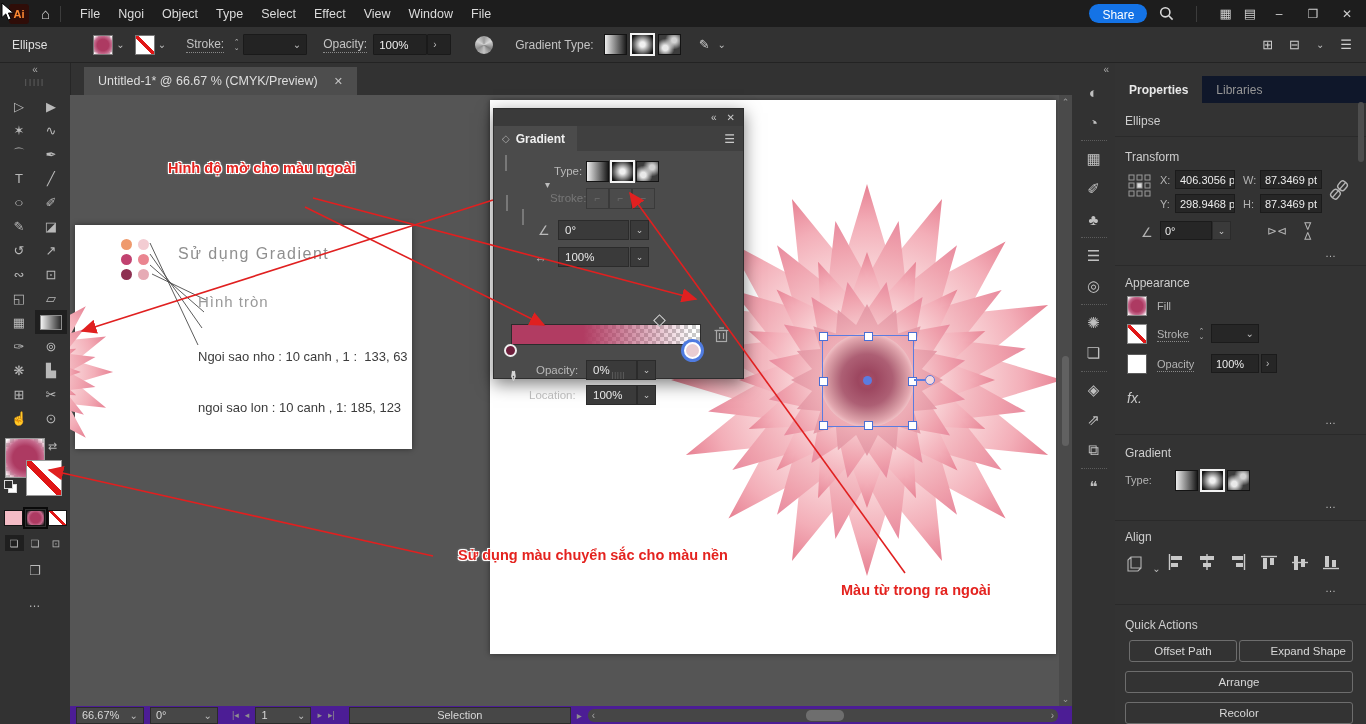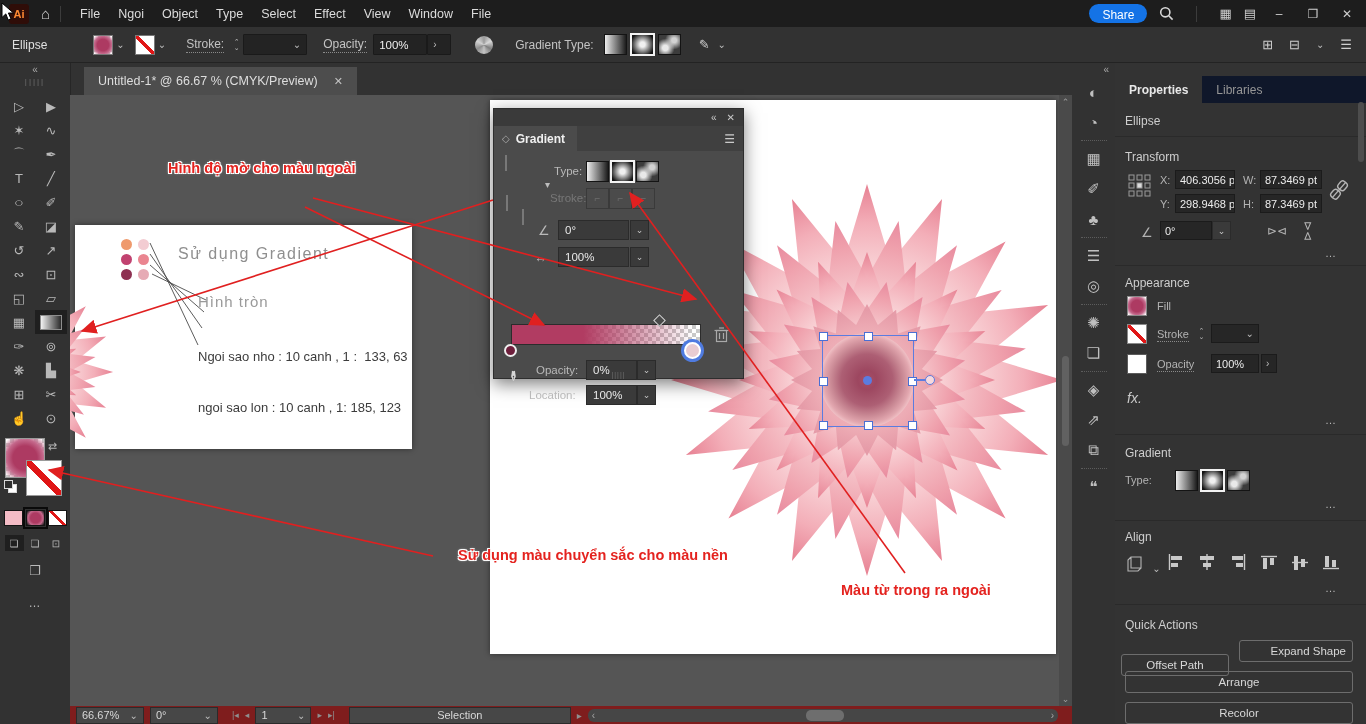--- a/index.html
+++ b/index.html
@@ -141,21 +141,21 @@
          height:19px;display:flex;align-items:center;padding:0 4px;box-sizing:border-box;
          overflow:hidden;white-space:nowrap;}
   .pellip{position:absolute;color:#b9b9b9;letter-spacing:1px;font-size:11px;}
   .qbtn{position:absolute;background:none;border:1px solid #6d6d6d;border-radius:3px;color:#d8d8d8;
         font-size:11.5px;height:22px;font-family:"Liberation Sans",sans-serif;}
   .pswatch{position:absolute;width:18px;height:18px;border:1px solid #8a8a8a;background:#fff;}
   .pscroll{position:absolute;right:2px;top:40px;width:6px;height:600px;}
   .psthumb{width:6px;height:60px;background:#4d4d4d;border-radius:3px;}
   .alico{position:absolute;top:0;}
   
-  .statusbar{left:70px;top:706px;width:1002px;height:18px;background:#7f1d1d;display:flex;
+  .statusbar{left:70px;top:706px;width:1002px;height:18px;background:#4c1d95;display:flex;
              align-items:center;gap:6px;font-size:11px;color:#d8d8d8;}
   .schip{background:#474747;border:1px solid #2b2b2b;height:15px;display:flex;align-items:center;
          padding:0 5px;gap:10px;font-size:11px;}
   .snav{color:#8f8f8f;font-size:9px;}
   .strack{flex:1;height:13px;background:#464646;border-radius:6px;position:relative;margin-right:14px;}
   .sthumb{position:absolute;left:218px;top:1px;width:38px;height:11px;background:#6e6e6e;border-radius:5px;}
   .sarr{position:absolute;top:0;color:#a5a5a5;font-size:10px;line-height:13px;}
   
   .annsvg{left:0;top:0;z-index:40;pointer-events:none;}
   .redtxt{position:absolute;z-index:41;color:#e4231f;font-weight:700;font-size:14.5px;white-space:nowrap;
@@ -613,21 +613,21 @@
       <g fill="#c9c9c9">
           <rect x="3" y="2" width="4" height="11"></rect>
           <rect x="10" y="6" width="4" height="7"></rect>
         </g>
       <line x1="1" y1="14.5" x2="17" y2="14.5" stroke="#c9c9c9" stroke-width="1.4"></line>
       </svg>
     <span class="pellip" style="left:210px;top:520px;">…</span>
     <i class="pdiv" style="top:542px;"></i>
 
     <span class="phead" style="left:10px;top:556px;">Quick Actions</span>
-    <button class="qbtn" style="left:6px;top:578px;width:108px;margin-top:14px;">Offset Path</button>
+    <button class="qbtn" style="left:14px;top:578px;width:108px;">Offset Path</button>
     <button class="qbtn" style="left:124px;top:578px;width:114px;text-align:right;">Expand Shape</button>
     <button class="qbtn" style="left:10px;top:640px;width:228px;">Recolor</button>
     <button class="qbtn" style="left:10px;top:609px;width:228px;">Arrange</button>
     <div class="pscroll">
         <div class="psthumb"></div>
       </div>
   </div>
 
   <div class="statusbar abs">
     <span class="schip" style="margin-left:6px;width:56px;justify-content:space-between;">

